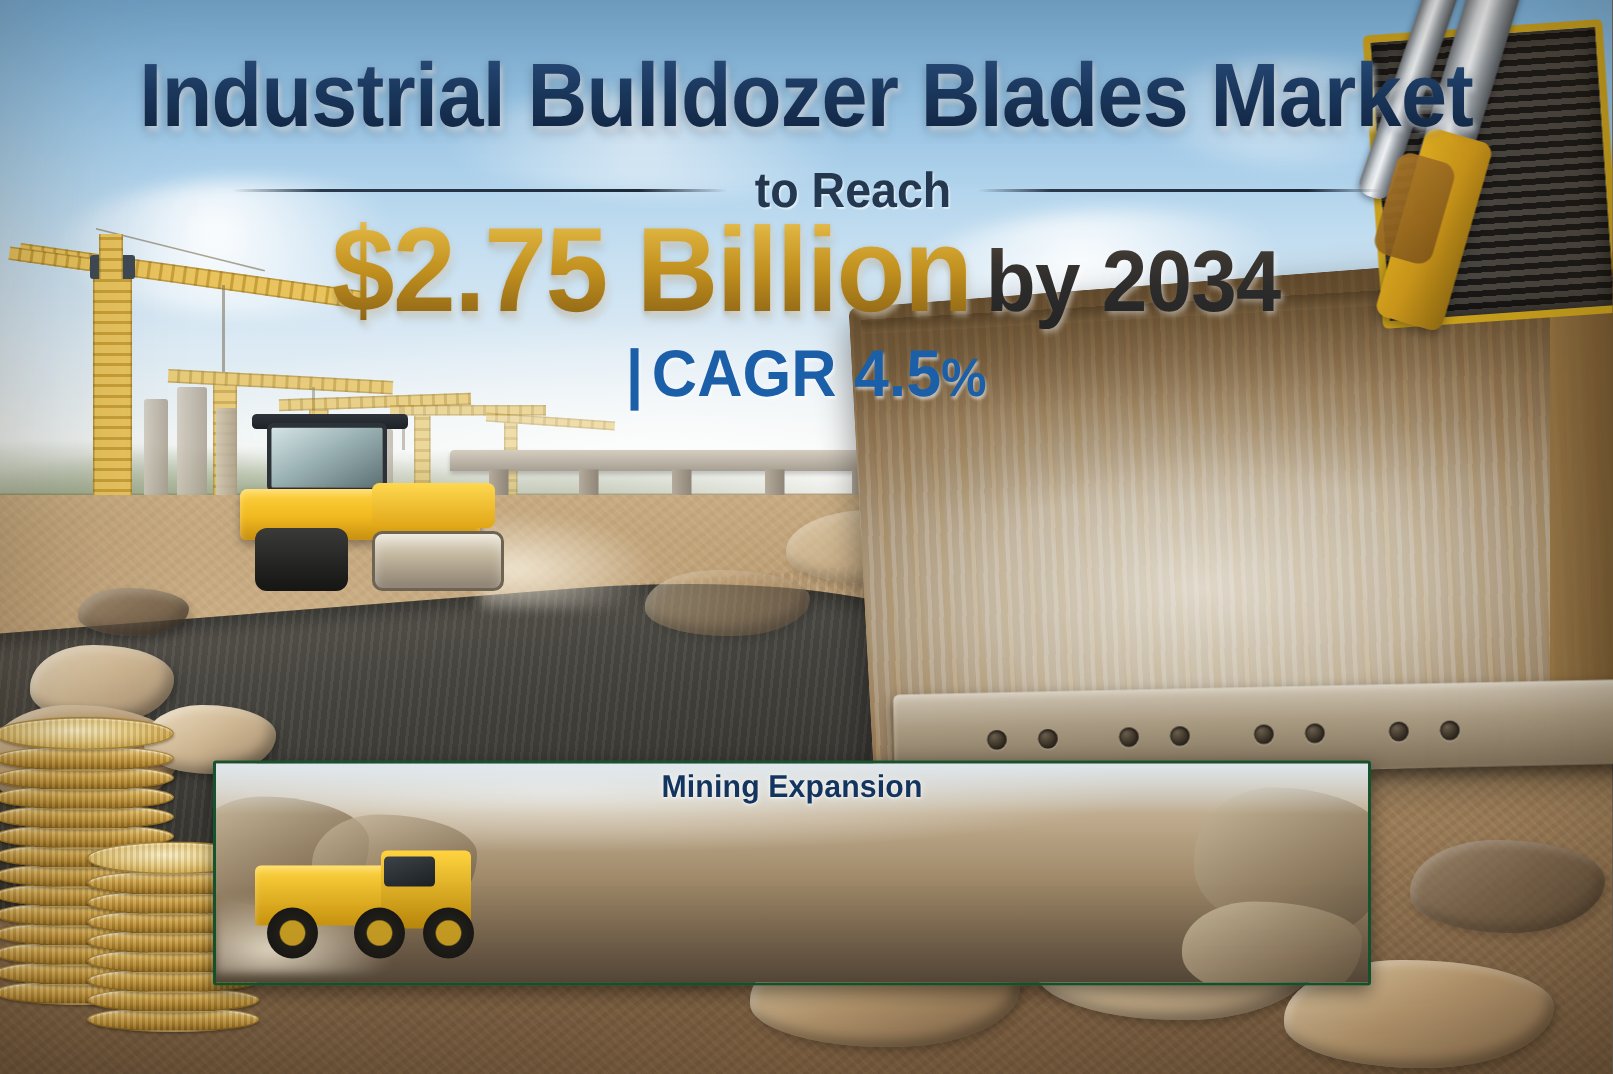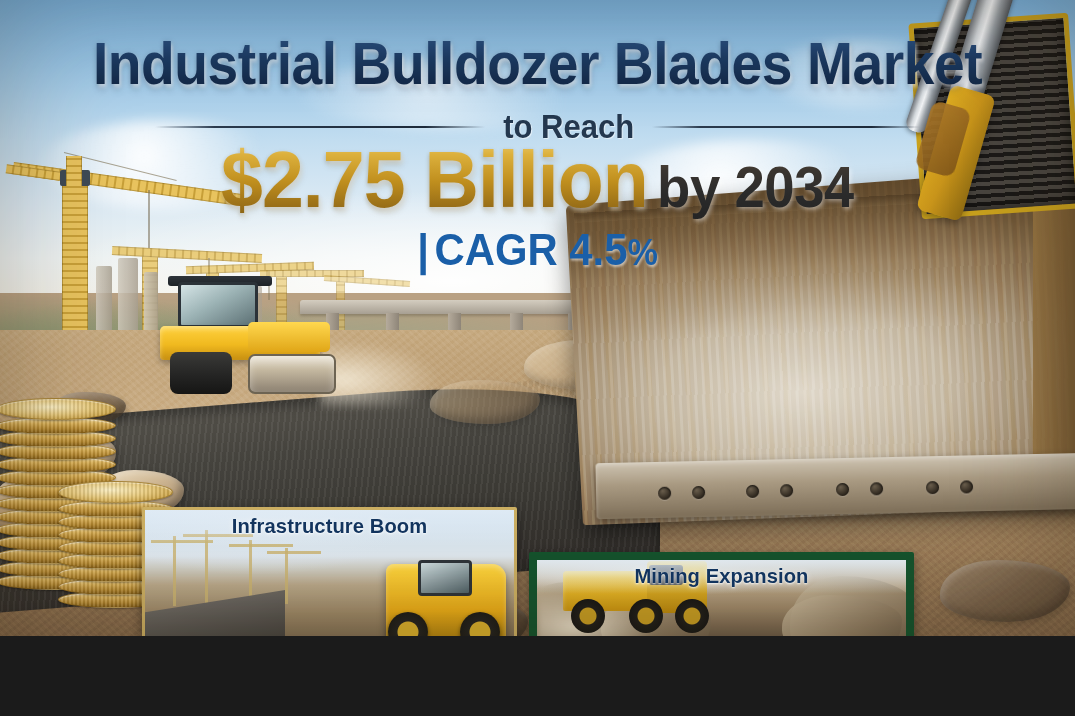--- a/index.html
+++ b/index.html
@@ -6,21 +6,21 @@
   * { margin:0; padding:0; box-sizing:border-box; }
   html,body { background:#1b1b1b; }
   body {
     font-family:"Liberation Sans", sans-serif;
     -webkit-font-smoothing:antialiased;
   }
 
   .stage {
     position:relative;
     width:1075px;
-    height:636px;
+    height:716px;
     overflow:hidden;
     background:#b9a183;
   }
 
   
   .sky {
     position:absolute; left:0; top:0; width:100%; height:46%;
     background:
       radial-gradient(ellipse 60% 50% at 42% 96%, rgba(255,255,255,.95) 0%, rgba(255,255,255,0) 62%),
       radial-gradient(ellipse 40% 36% at 78% 88%, rgba(255,255,255,.85) 0%, rgba(255,255,255,0) 60%),
@@ -337,21 +337,21 @@
   
   .cards {
     position:absolute; left:142px; top:507px; width:772px; height:150px;
     display:flex; gap:12px;
   }
   .card {
     position:relative; flex:1; border-radius:2px; overflow:hidden;
     box-shadow:0 4px 12px rgba(0,0,0,.45);
   }
   .card.gold-b  { border:3px solid #cbae62; }
-  .card.white-b { border:8px solid #14532d;margin-top:45px; }
+  .card.white-b { border:2px solid #14532d; }
   .card .scene { position:absolute; inset:0; }
   .card .label {
     position:absolute; left:0; right:0; top:4px;
     text-align:center;
     font-family:"Liberation Sans Narrow","Liberation Sans", sans-serif;
     font-weight:700; font-size:21px; letter-spacing:.1px;
     transform:scaleX(.96);
     z-index:5;
   }
   .card .label.navy {
@@ -653,39 +653,20 @@
     </div>
 
     <div class="cagr">
       <span class="bar">|</span><span>CAGR</span>&nbsp;<span>4.5</span><span class="pct">%</span>
     </div>
 
   </div>
 
   <div class="cards">
 
-    <div class="card gold-b">
-      <div class="scene sc-infra">
-        <span class="mini-crane" style="left:28px; top:26px; height:70px;"></span>
-        <span class="mini-jib" style="left:6px;  top:30px; width:62px;"></span>
-        <span class="mini-crane" style="left:60px; top:20px; height:78px;"></span>
-        <span class="mini-jib" style="left:38px; top:24px; width:70px;"></span>
-        <span class="mini-crane" style="left:104px; top:30px; height:66px;"></span>
-        <span class="mini-jib" style="left:84px;  top:34px; width:64px;"></span>
-        <span class="mini-crane" style="left:140px; top:38px; height:56px;"></span>
-        <span class="mini-jib" style="left:122px; top:41px; width:54px;"></span>
-        <div class="miniroad"></div>
-        <div class="loader"></div>
-        <div class="loader-cab"></div>
-        <span class="wheel" style="right:86px;"></span>
-        <span class="wheel" style="right:14px;"></span>
-      </div>
-      <div class="labelhaze"></div>
-      <div class="label navy">Infrastructure Boom</div>
-    </div>
 
     <div class="card white-b">
       <div class="scene sc-mine">
         <span class="cliff" style="left:-18px; top:22px; width:120px; height:74px;"></span>
         <span class="cliff" style="left:64px;  top:34px; width:110px; height:66px; opacity:.75;"></span>
         <span class="cliff" style="right:-14px; top:16px; width:130px; height:96px;"></span>
         <span class="cliff" style="right:4px;  bottom:-10px; width:120px; height:64px; opacity:.9;"></span>
         <div class="dust2"></div>
         <div class="truck">
           <div class="bed"></div>

